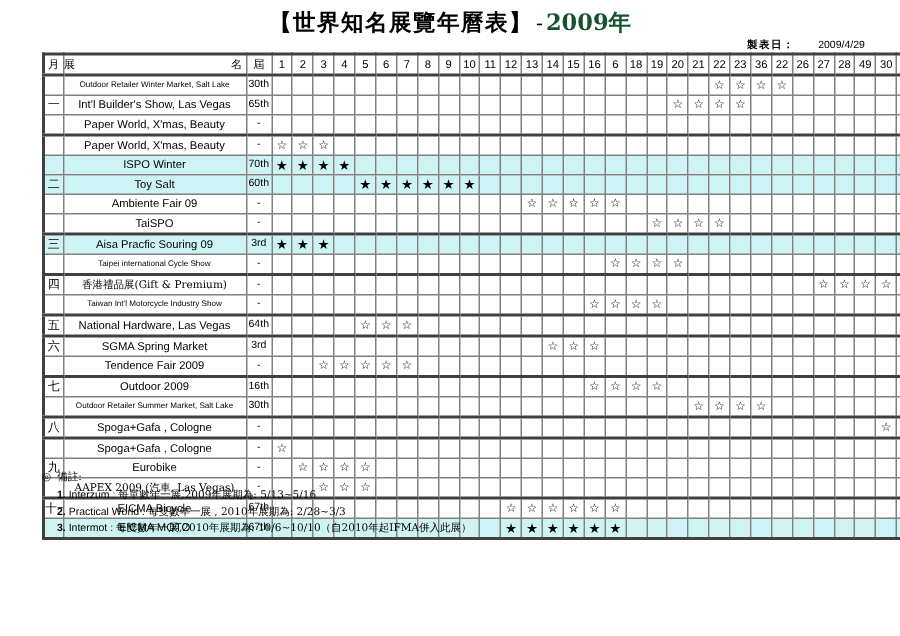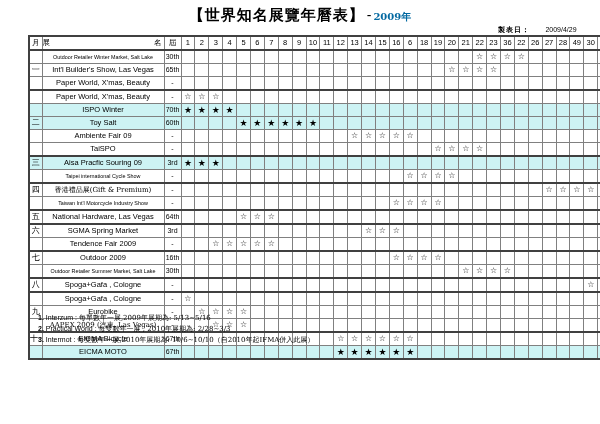--- a/index.html
+++ b/index.html
@@ -30,23 +30,23 @@
     letter-spacing: 1px;
     text-align: right;
   }
   .title-dash {
     font-size: 14px;
     color: #000;
     padding: 0 2px;
   }
   .title-year {
     font-family: "DejaVu Serif", "Liberation Serif", serif;
-    font-size: 10px;
+    font-size: 15px;
     font-weight: bold;
-    color: #0369a1;
+    color: #14532d;
   }
 
   
   .made-row {
     position: absolute;
     right: 10px;
     top: 25px;
     font-size: 7px;
     color: #000;
     white-space: nowrap;
@@ -1039,20 +1039,24 @@
             <td class="day"></td>
             <td class="day"></td>
             <td class="day"></td>
             <td class="day"></td>
           </tr>
         </tbody>
     </table>
   </div>
 
   <div class="notes">
+    <div class="note-head">
+      <span class="bullet-icon">◎</span>
+      <span class="note-head-txt">備註:</span>
+    </div>
     <div id="notes-list">
         <div class="note-item"><span class="note-num">1.</span> <span class="note-name">Interzum :</span> <span class="note-body">每單數年一展,2009年展期為: 5/13~5/16</span></div>
         <div class="note-item"><span class="note-num">2.</span> <span class="note-name">Practical World :</span> <span class="note-body">每雙數年一展 , 2010年展期為: 2/28~3/3</span></div>
         <div class="note-item"><span class="note-num">3.</span> <span class="note-name">Intermot :</span> <span class="note-body">每雙數年一展,2010年展期為: 10/6~10/10（自2010年起IFMA併入此展）</span></div>
       </div>
   </div>
 
 </div>
 
 </body></html>

